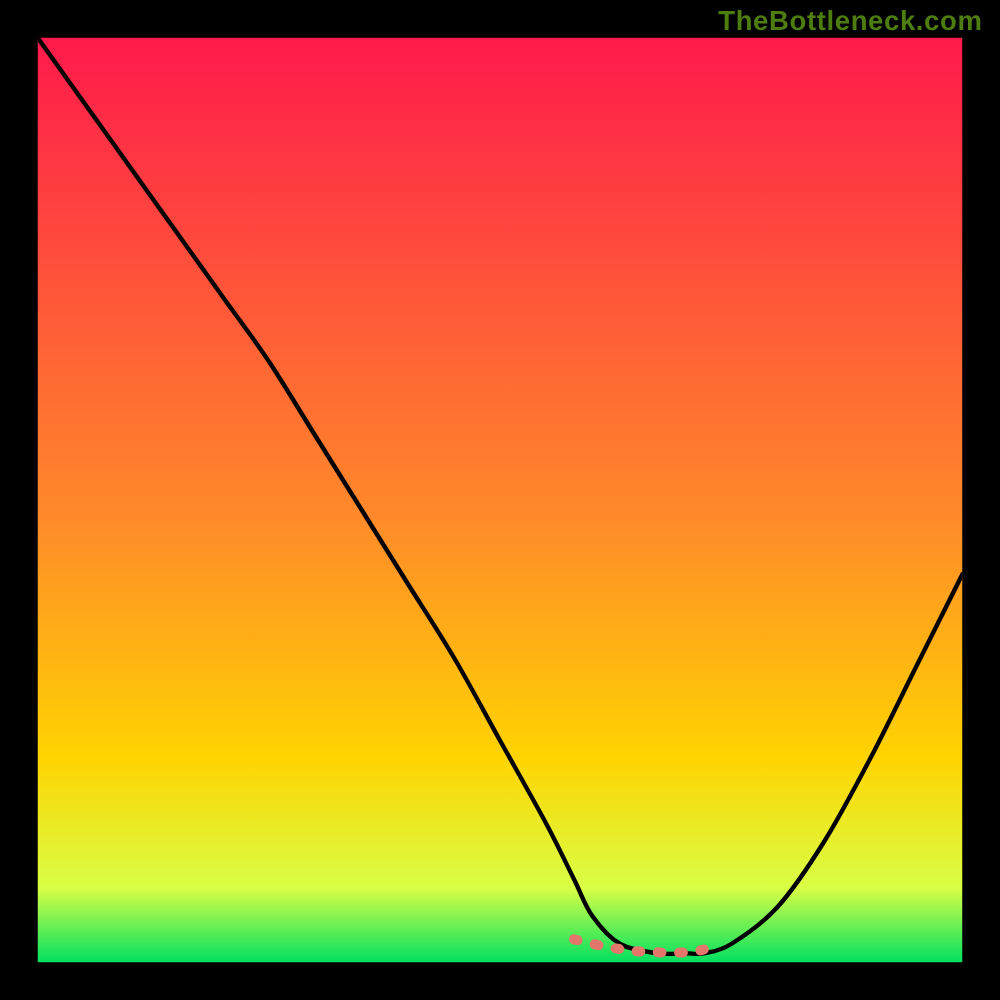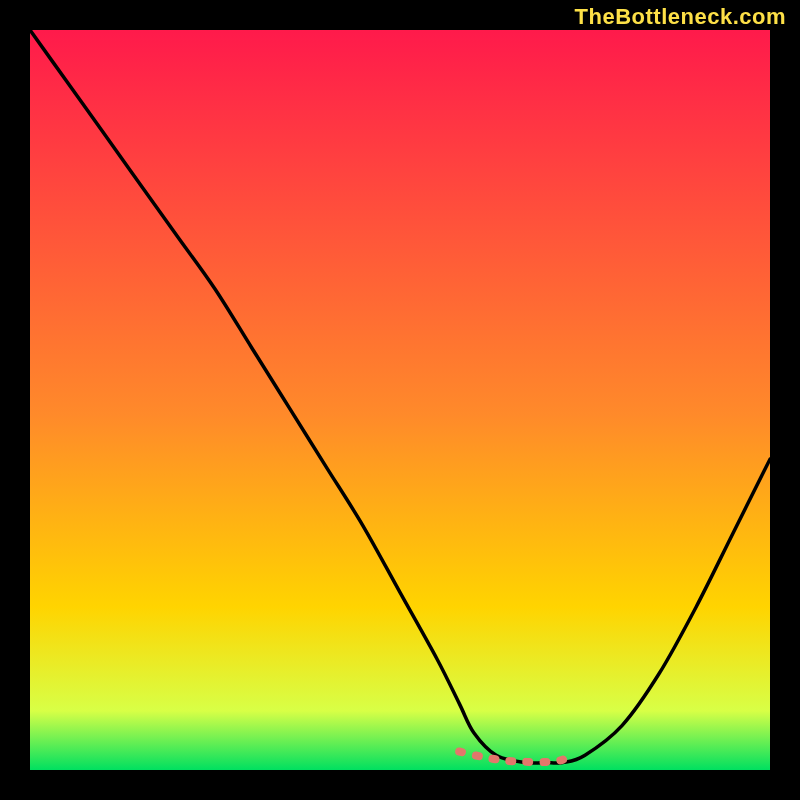--- a/index.html
+++ b/index.html
@@ -16,21 +16,21 @@
     height: 800px;
     background: #000000;
   }
   .watermark {
     position: absolute;
     top: 4px;
     right: 14px;
     font-family: Arial, Helvetica, sans-serif;
     font-size: 22px;
     font-weight: 600;
-    color: #fde047;
+    color: #4d7c0f;
     letter-spacing: 0.5px;
   }
   svg.plot {
     position: absolute;
     left: 30px;
     top: 30px;
     width: 740px;
     height: 740px;
   }
 </style>

